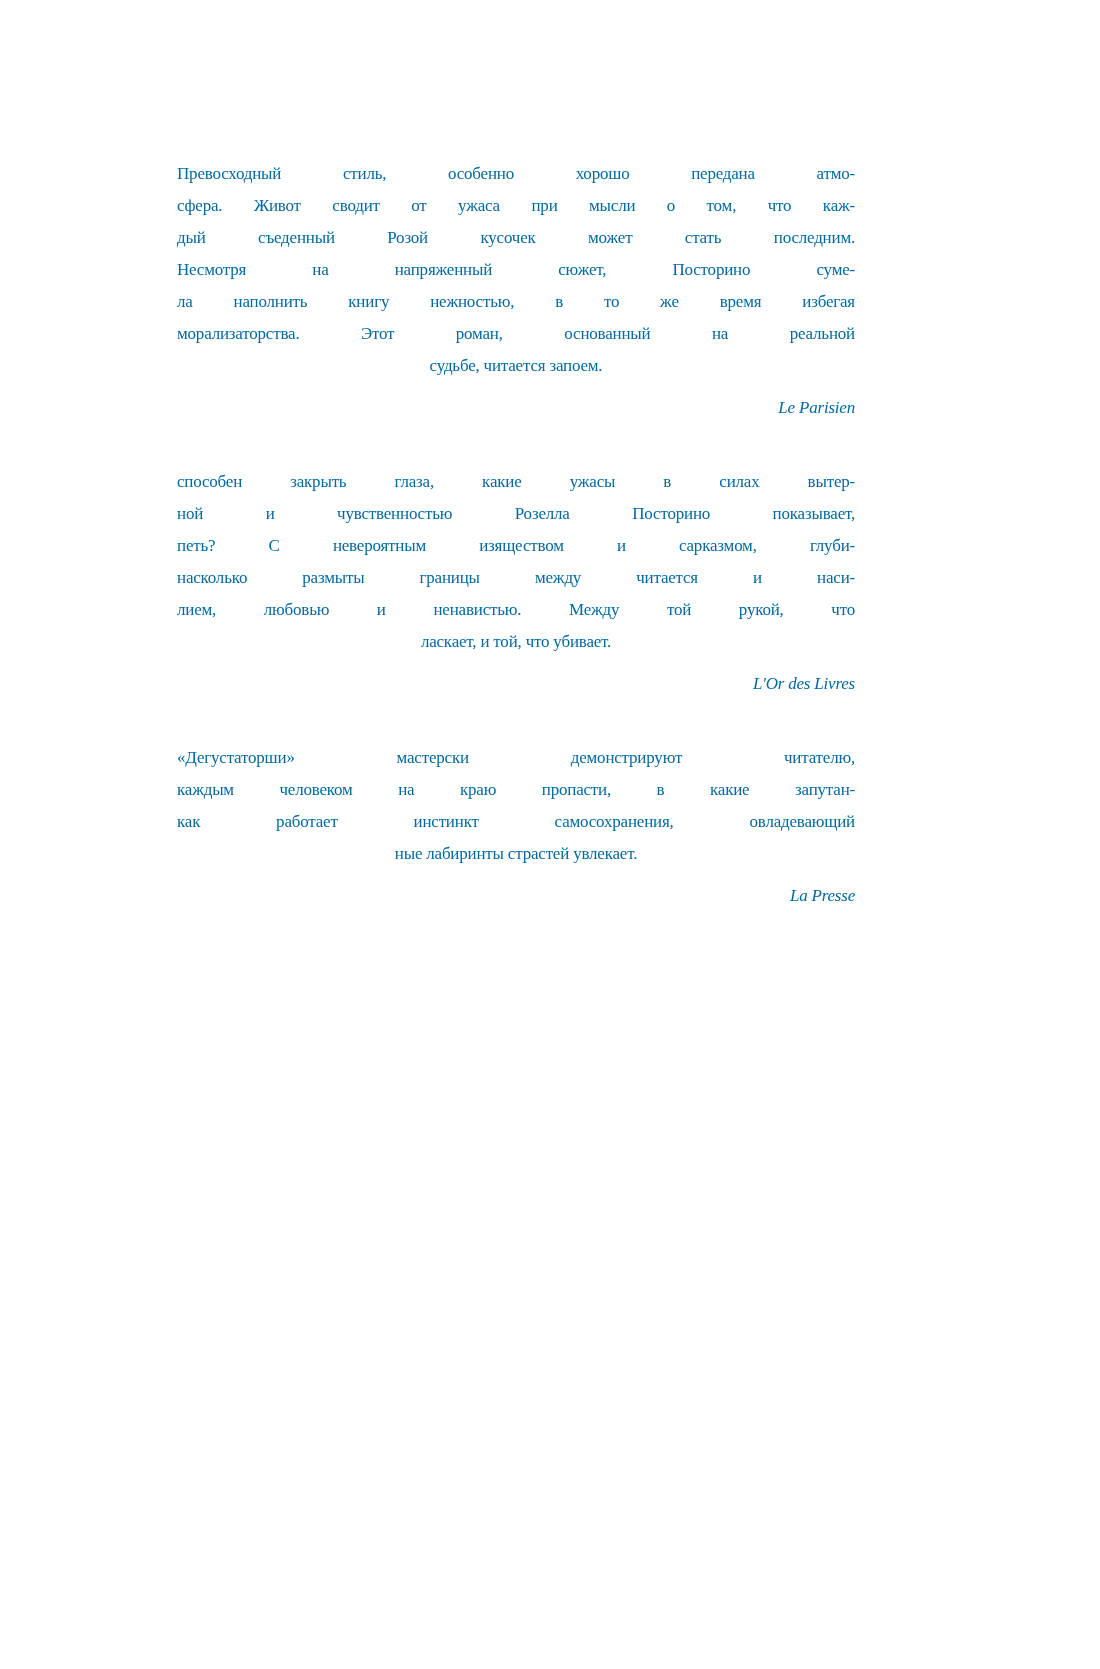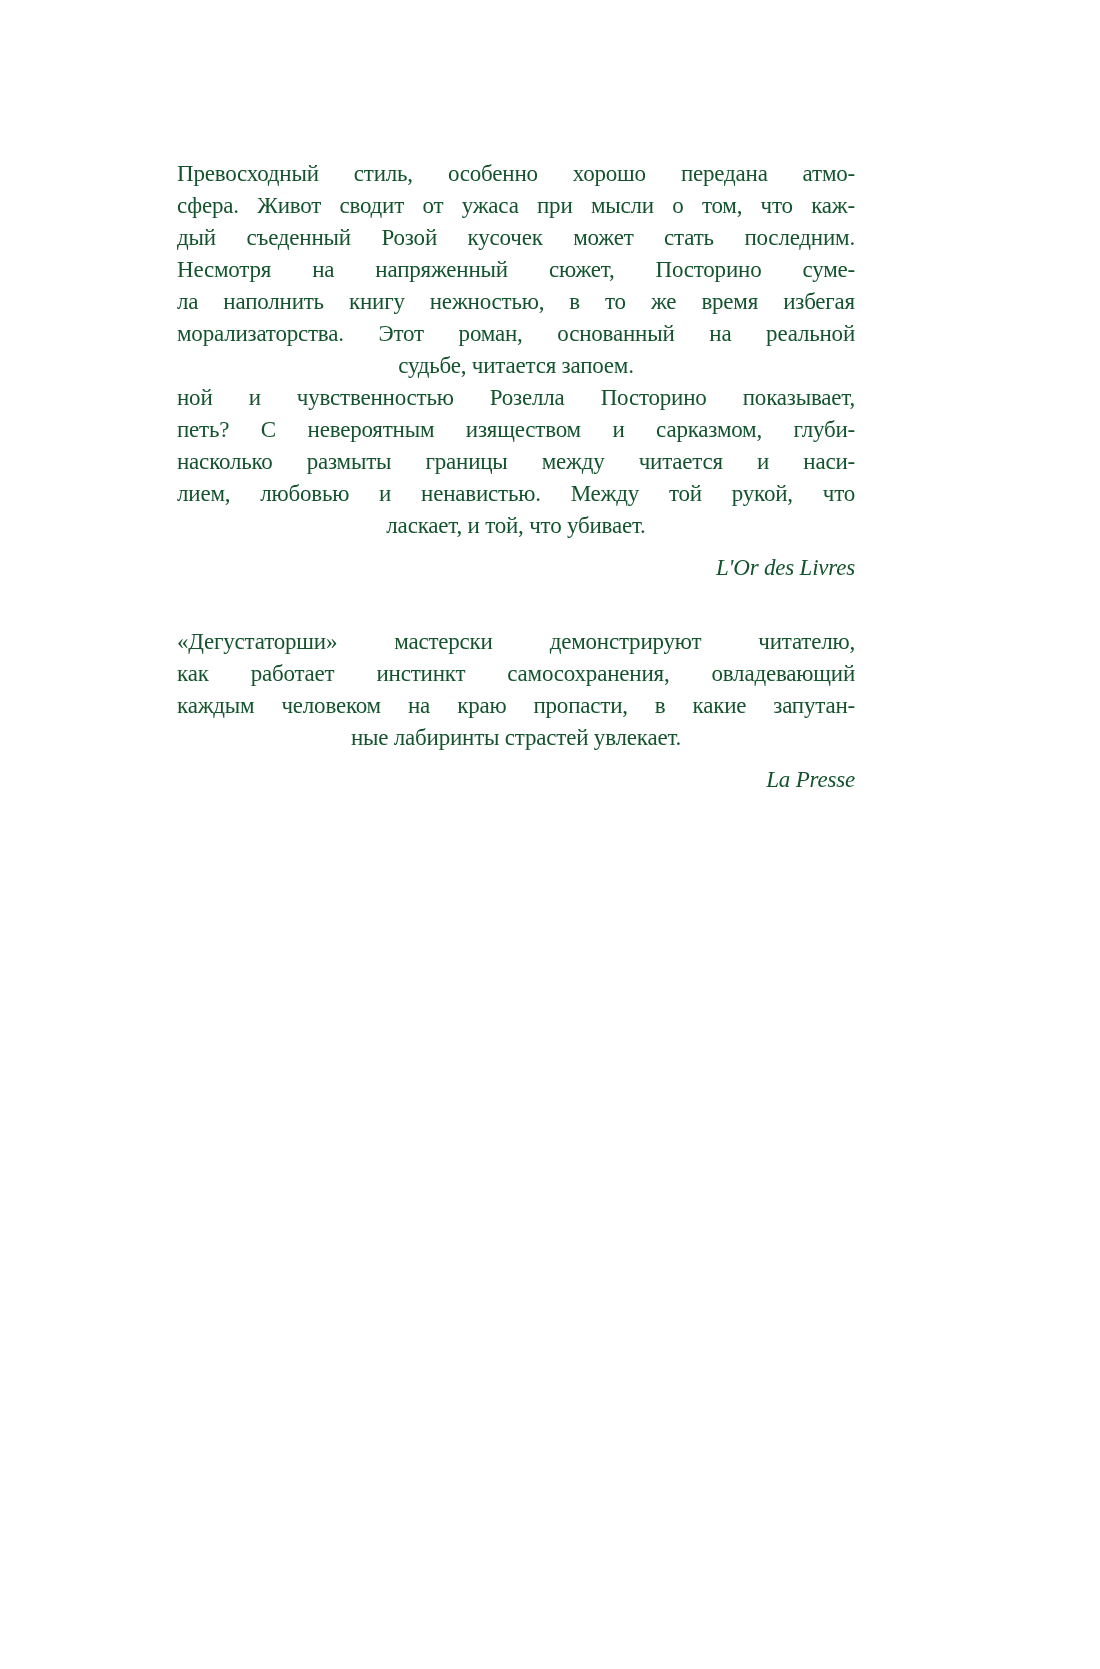--- a/index.html
+++ b/index.html
@@ -12,22 +12,22 @@
     background: #ffffff;
     position: relative;
     overflow: hidden;
     font-family: "Liberation Serif", "DejaVu Serif", serif;
   }
   .text-block {
     position: absolute;
     left: 177px;
     top: 158px;
     width: 678px;
-    color: #14532d;
-    font-size: 23px;
+    color: #0369a1;
+    font-size: 17px;
     line-height: 32px;
     letter-spacing: -0.2px;
   }
   .review {
     margin: 0;
     padding: 0;
   }
   .line {
     margin: 0;
     padding: 0;
@@ -56,33 +56,35 @@
   <main class="text-block">
 
     <section class="review">
       <p class="line just">Превосходный стиль, особенно хорошо передана атмо-</p>
       <p class="line just">сфера. Живот сводит от ужаса при мысли о том, что каж-</p>
       <p class="line just">дый съеденный Розой кусочек может стать последним.</p>
       <p class="line just">Несмотря на напряженный сюжет, Посторино суме-</p>
       <p class="line just">ла наполнить книгу нежностью, в то же время избегая</p>
       <p class="line just">морализаторства. Этот роман, основанный на реальной</p>
       <p class="line last">судьбе, читается запоем.</p>
+      <p class="attribution">Le Parisien</p>
     </section>
 
     <section class="review">
+      <p class="line just">способен закрыть глаза, какие ужасы в силах вытер-</p>
       <p class="line just">ной и чувственностью Розелла Посторино показывает,</p>
       <p class="line just">петь? С невероятным изяществом и сарказмом, глуби-</p>
       <p class="line just">насколько размыты границы между читается и наси-</p>
       <p class="line just">лием, любовью и ненавистью. Между той рукой, что</p>
       <p class="line last">ласкает, и той, что убивает.</p>
       <p class="attribution">L'Or des Livres</p>
     </section>
 
     <section class="review">
       <p class="line just">«Дегустаторши» мастерски демонстрируют читателю,</p>
+      <p class="line just">каждым человеком на краю пропасти, в какие запутан-</p>
       <p class="line just">как работает инстинкт самосохранения, овладевающий</p>
-      <p class="line just">каждым человеком на краю пропасти, в какие запутан-</p>
       <p class="line last">ные лабиринты страстей увлекает.</p>
       <p class="attribution">La Presse</p>
     </section>
 
   </main>
 </div>
 
 </body></html>

